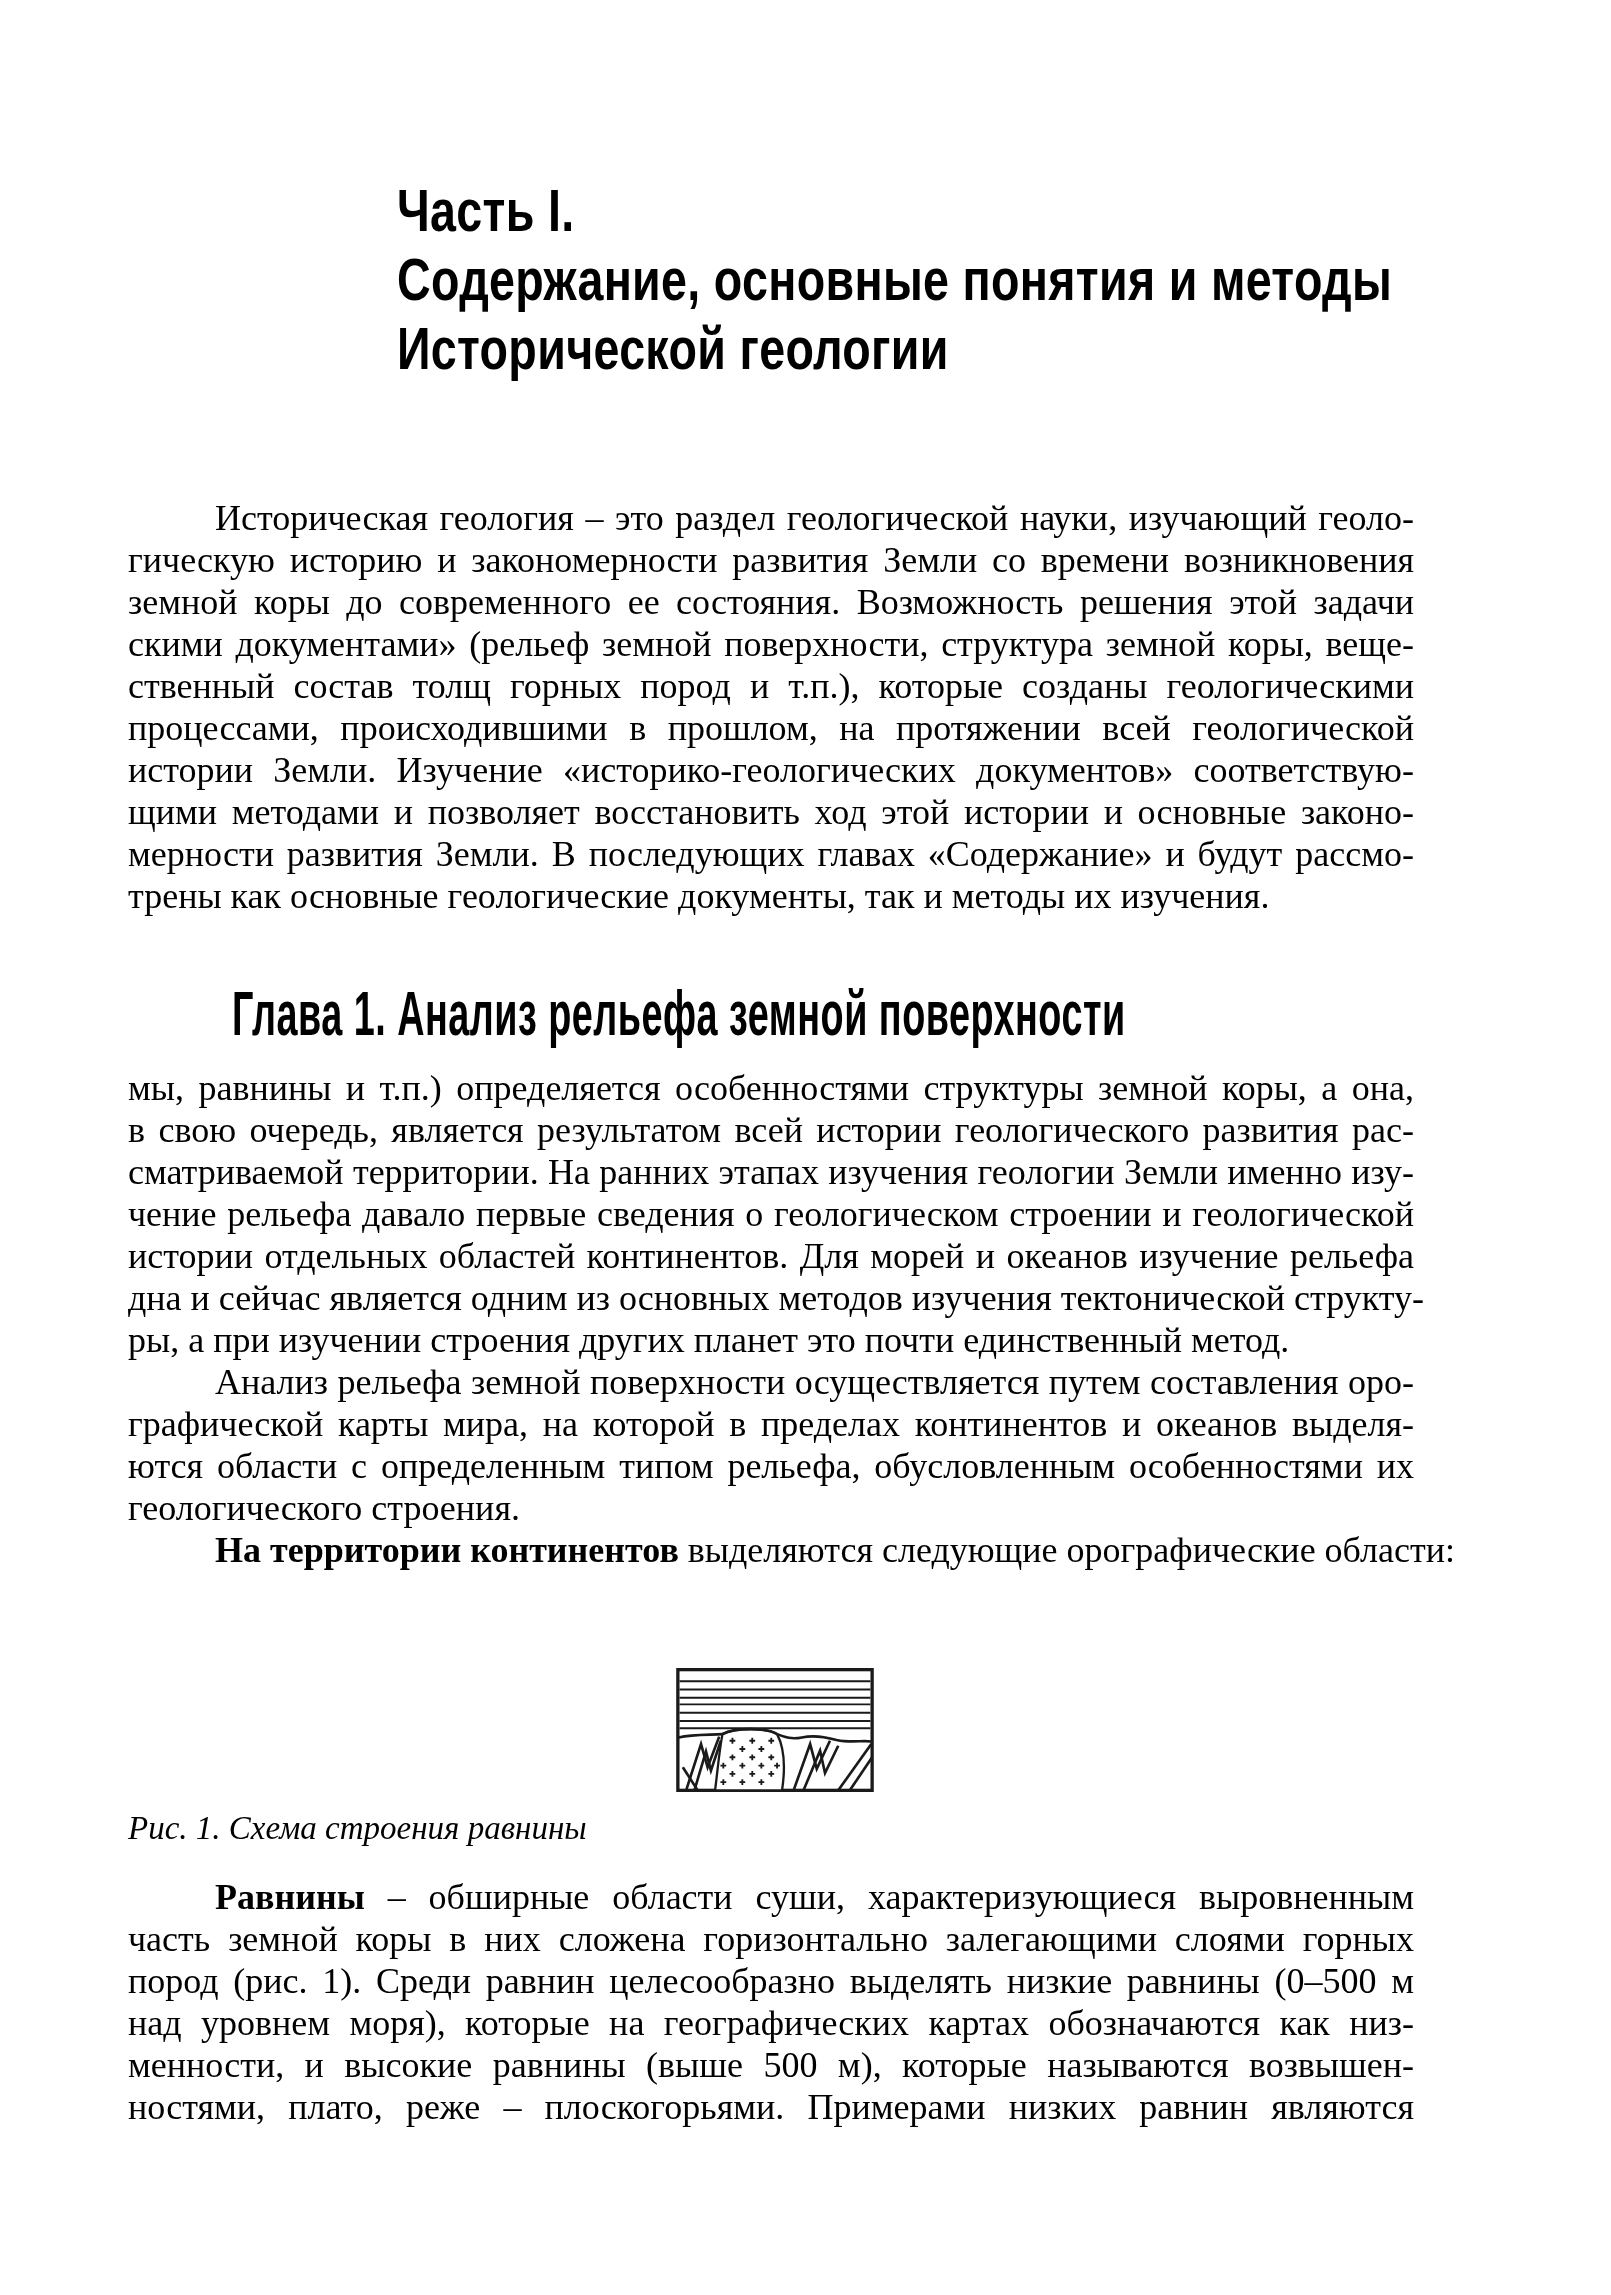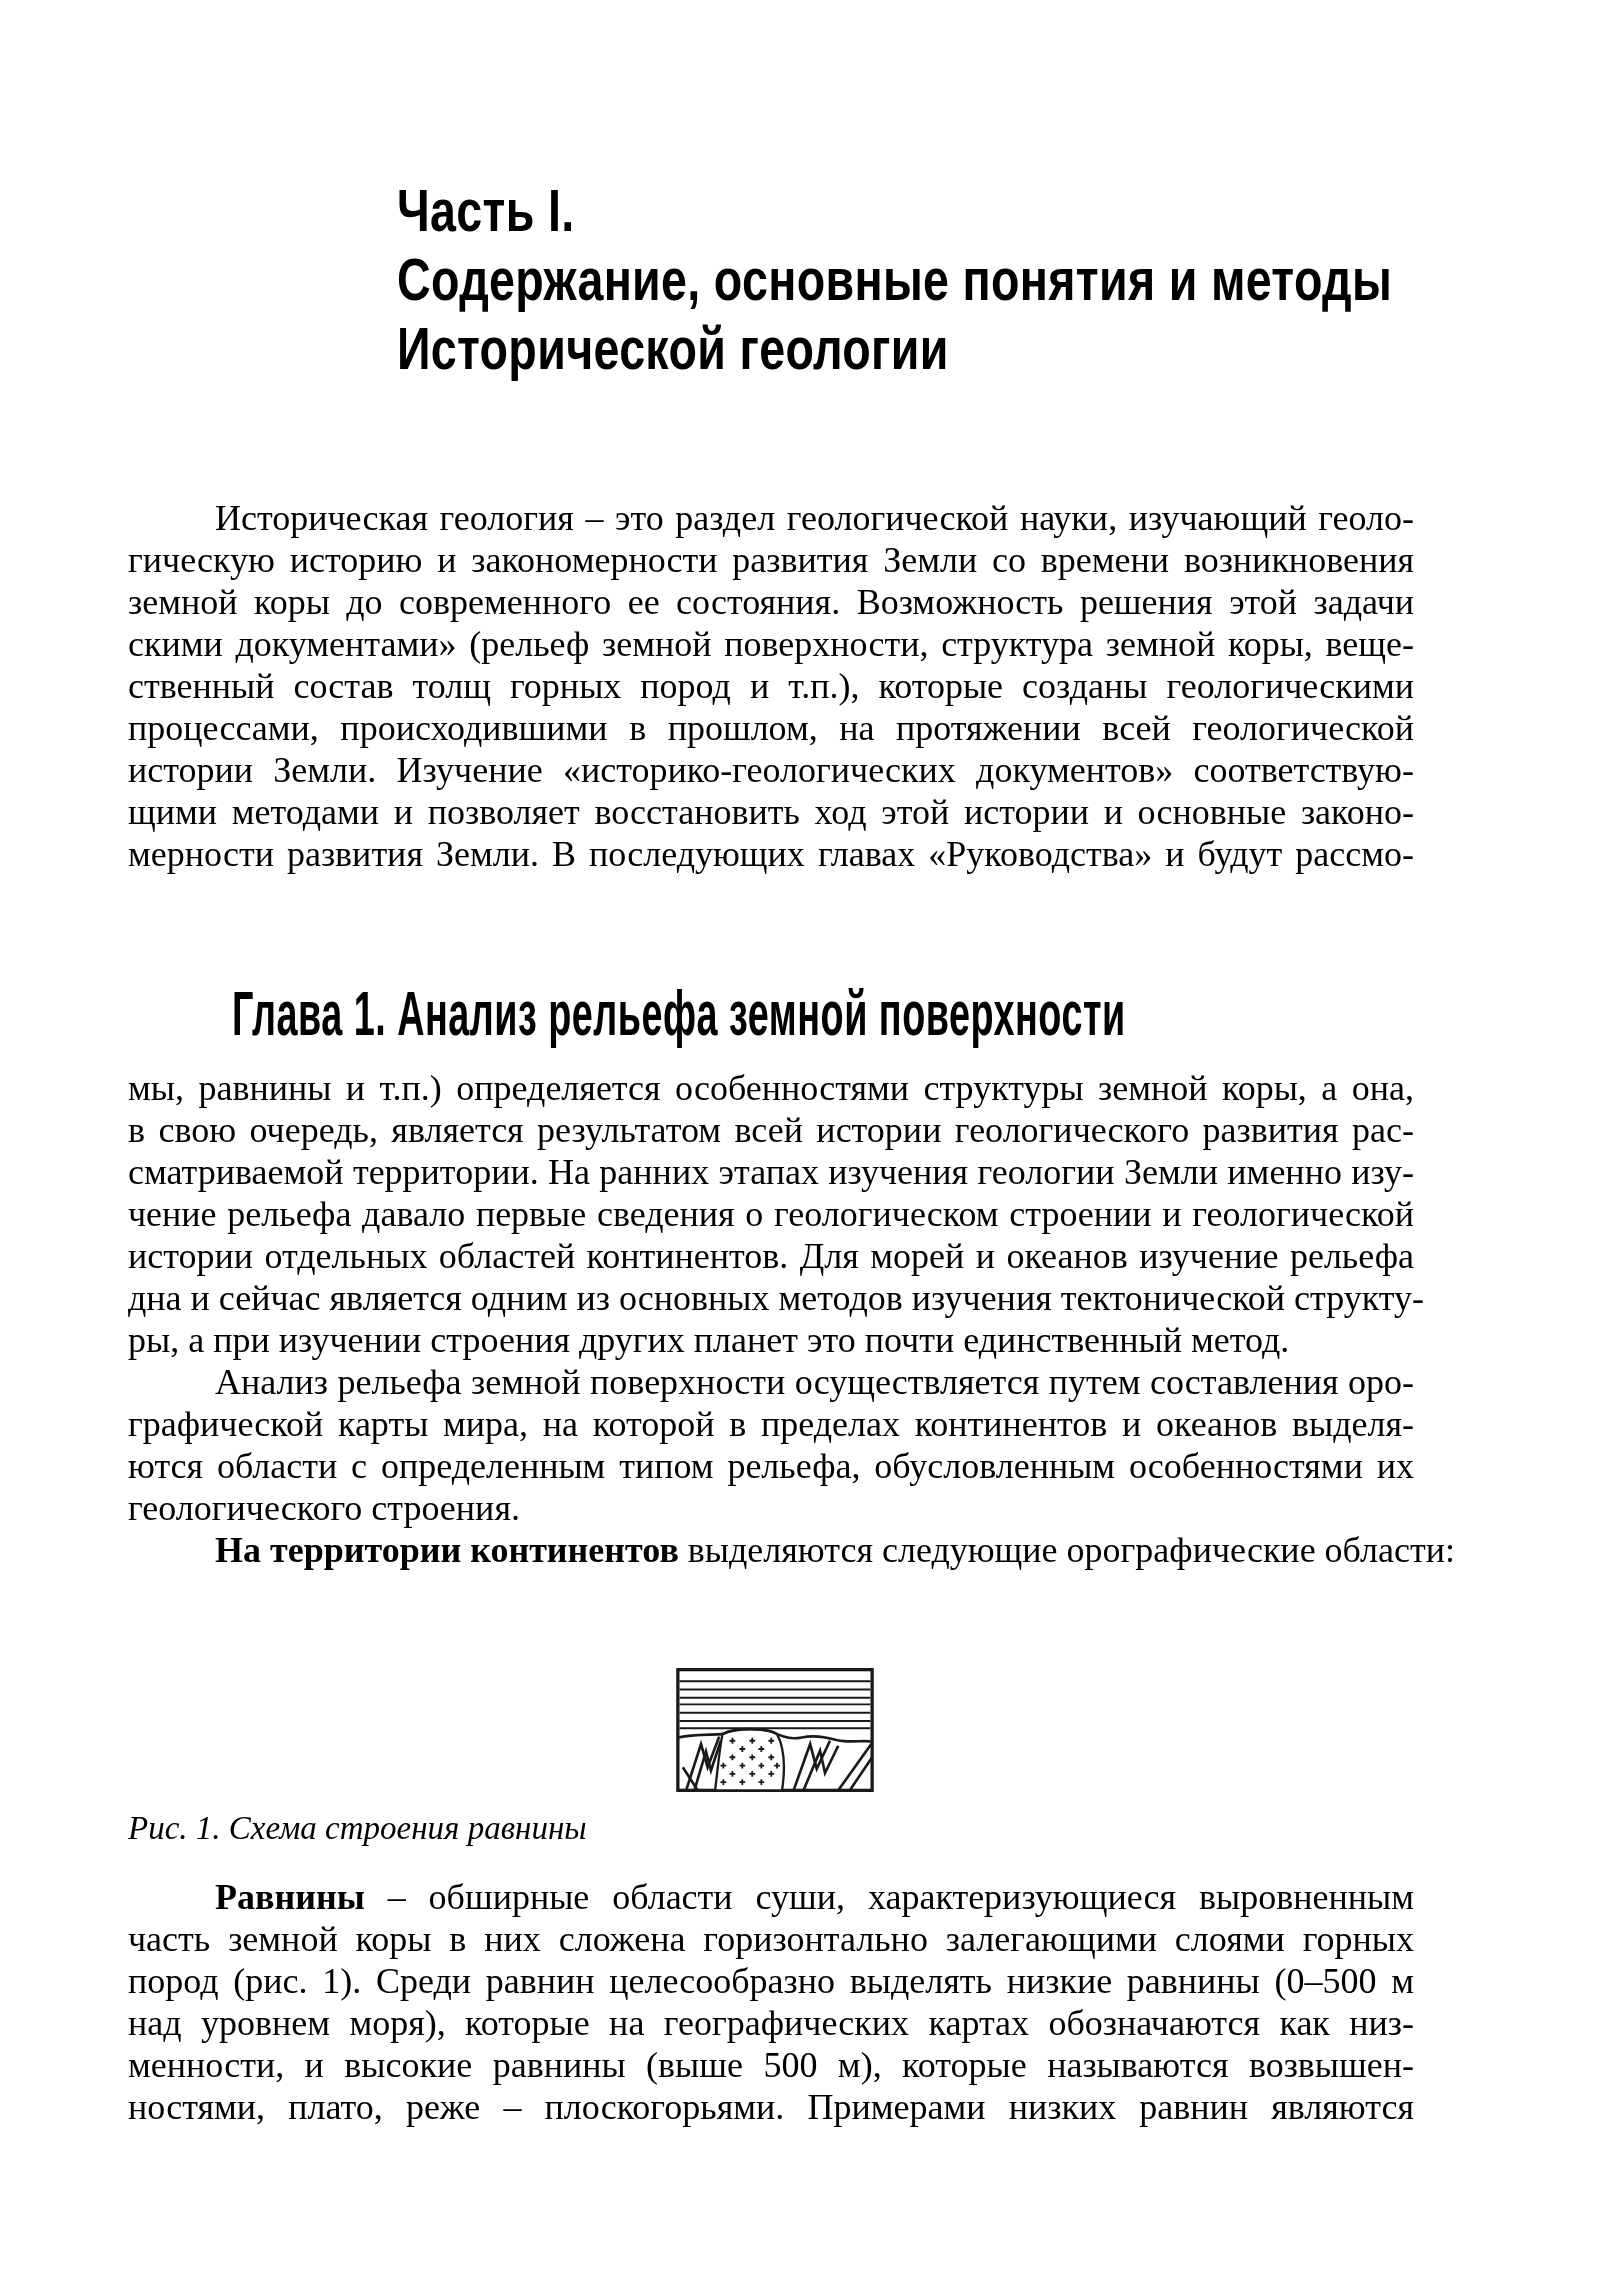--- a/index.html
+++ b/index.html
@@ -64,21 +64,22 @@
 
 <div class="abs col" style="top:497px">
   <div class="ln ind">Историческая геология – это раздел геологической науки, изучающий геоло-</div>
   <div class="ln">гическую историю и закономерности развития Земли со времени возникновения</div>
   <div class="ln">земной коры до современного ее состояния. Возможность решения этой задачи</div>
   <div class="ln">скими документами» (рельеф земной поверхности, структура земной коры, веще-</div>
   <div class="ln">ственный состав толщ горных пород и т.п.), которые созданы геологическими</div>
   <div class="ln">процессами, происходившими в прошлом, на протяжении всей геологической</div>
   <div class="ln">истории Земли. Изучение «историко-геологических документов» соответствую-</div>
   <div class="ln">щими методами и позволяет восстановить ход этой истории и основные законо-</div>
-  <div class="ln">мерности развития Земли. В последующих главах «Руководства» и будут рассмо-</div>
+  <div class="ln">мерности развития Земли. В последующих главах «Содержание» и будут рассмо-</div>
+  <div class="ln left">трены как основные геологические документы, так и методы их изучения.</div>
 </div>
 
 <div class="abs chapter-heading">Глава 1. Анализ рельефа земной поверхности</div>
 
 <div class="abs col" style="top:1067px">
   <div class="ln">мы, равнины и т.п.) определяется особенностями структуры земной коры, а она,</div>
   <div class="ln">в свою очередь, является результатом всей истории геологического развития рас-</div>
   <div class="ln">сматриваемой территории. На ранних этапах изучения геологии Земли именно изу-</div>
   <div class="ln">чение рельефа давало первые сведения о геологическом строении и геологической</div>
   <div class="ln">истории отдельных областей континентов. Для морей и океанов изучение рельефа</div>

